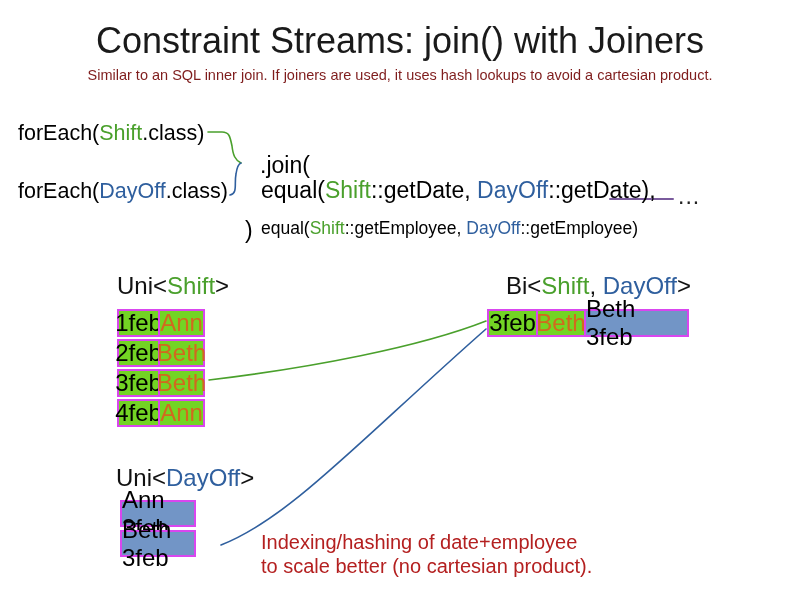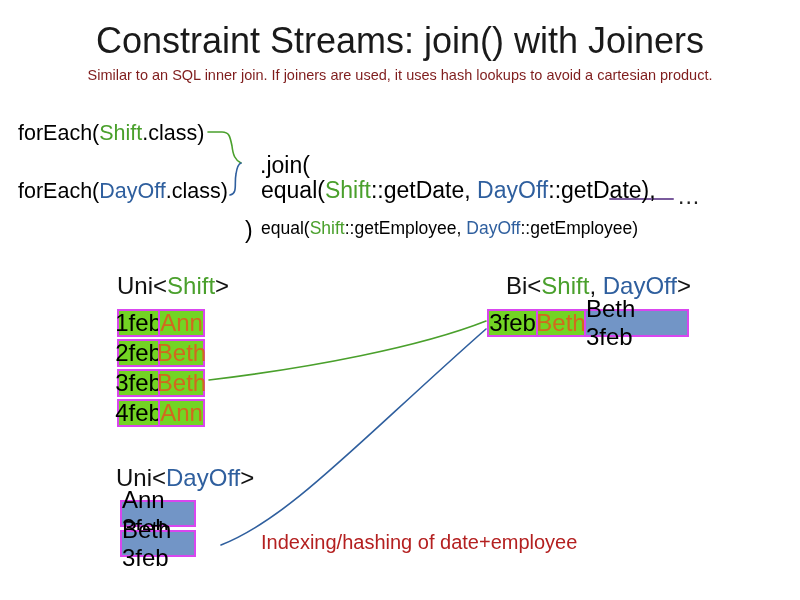--- a/index.html
+++ b/index.html
@@ -132,16 +132,17 @@
       <div class="row">
         <span class="cell">Ann 3feb</span>
       </div>
       <div class="row">
         <span class="cell">Beth 3feb</span>
       </div>
     </div>
 
     <div class="abs note">
       <div>Indexing/hashing of date+employee</div>
+      <div>to scale better (no cartesian product).</div>
     </div>
 
   </div>
 </div>
 
 </body></html>

